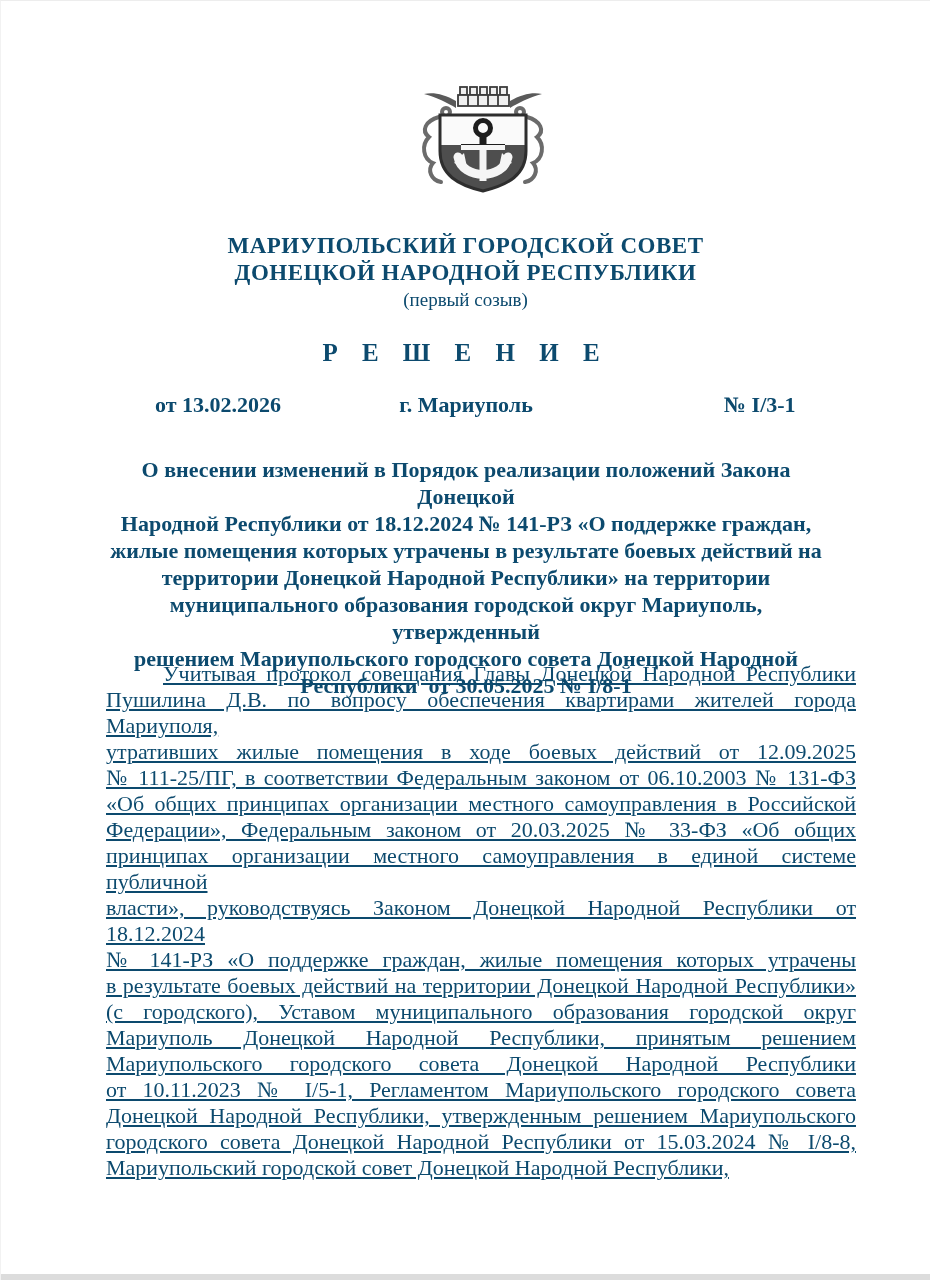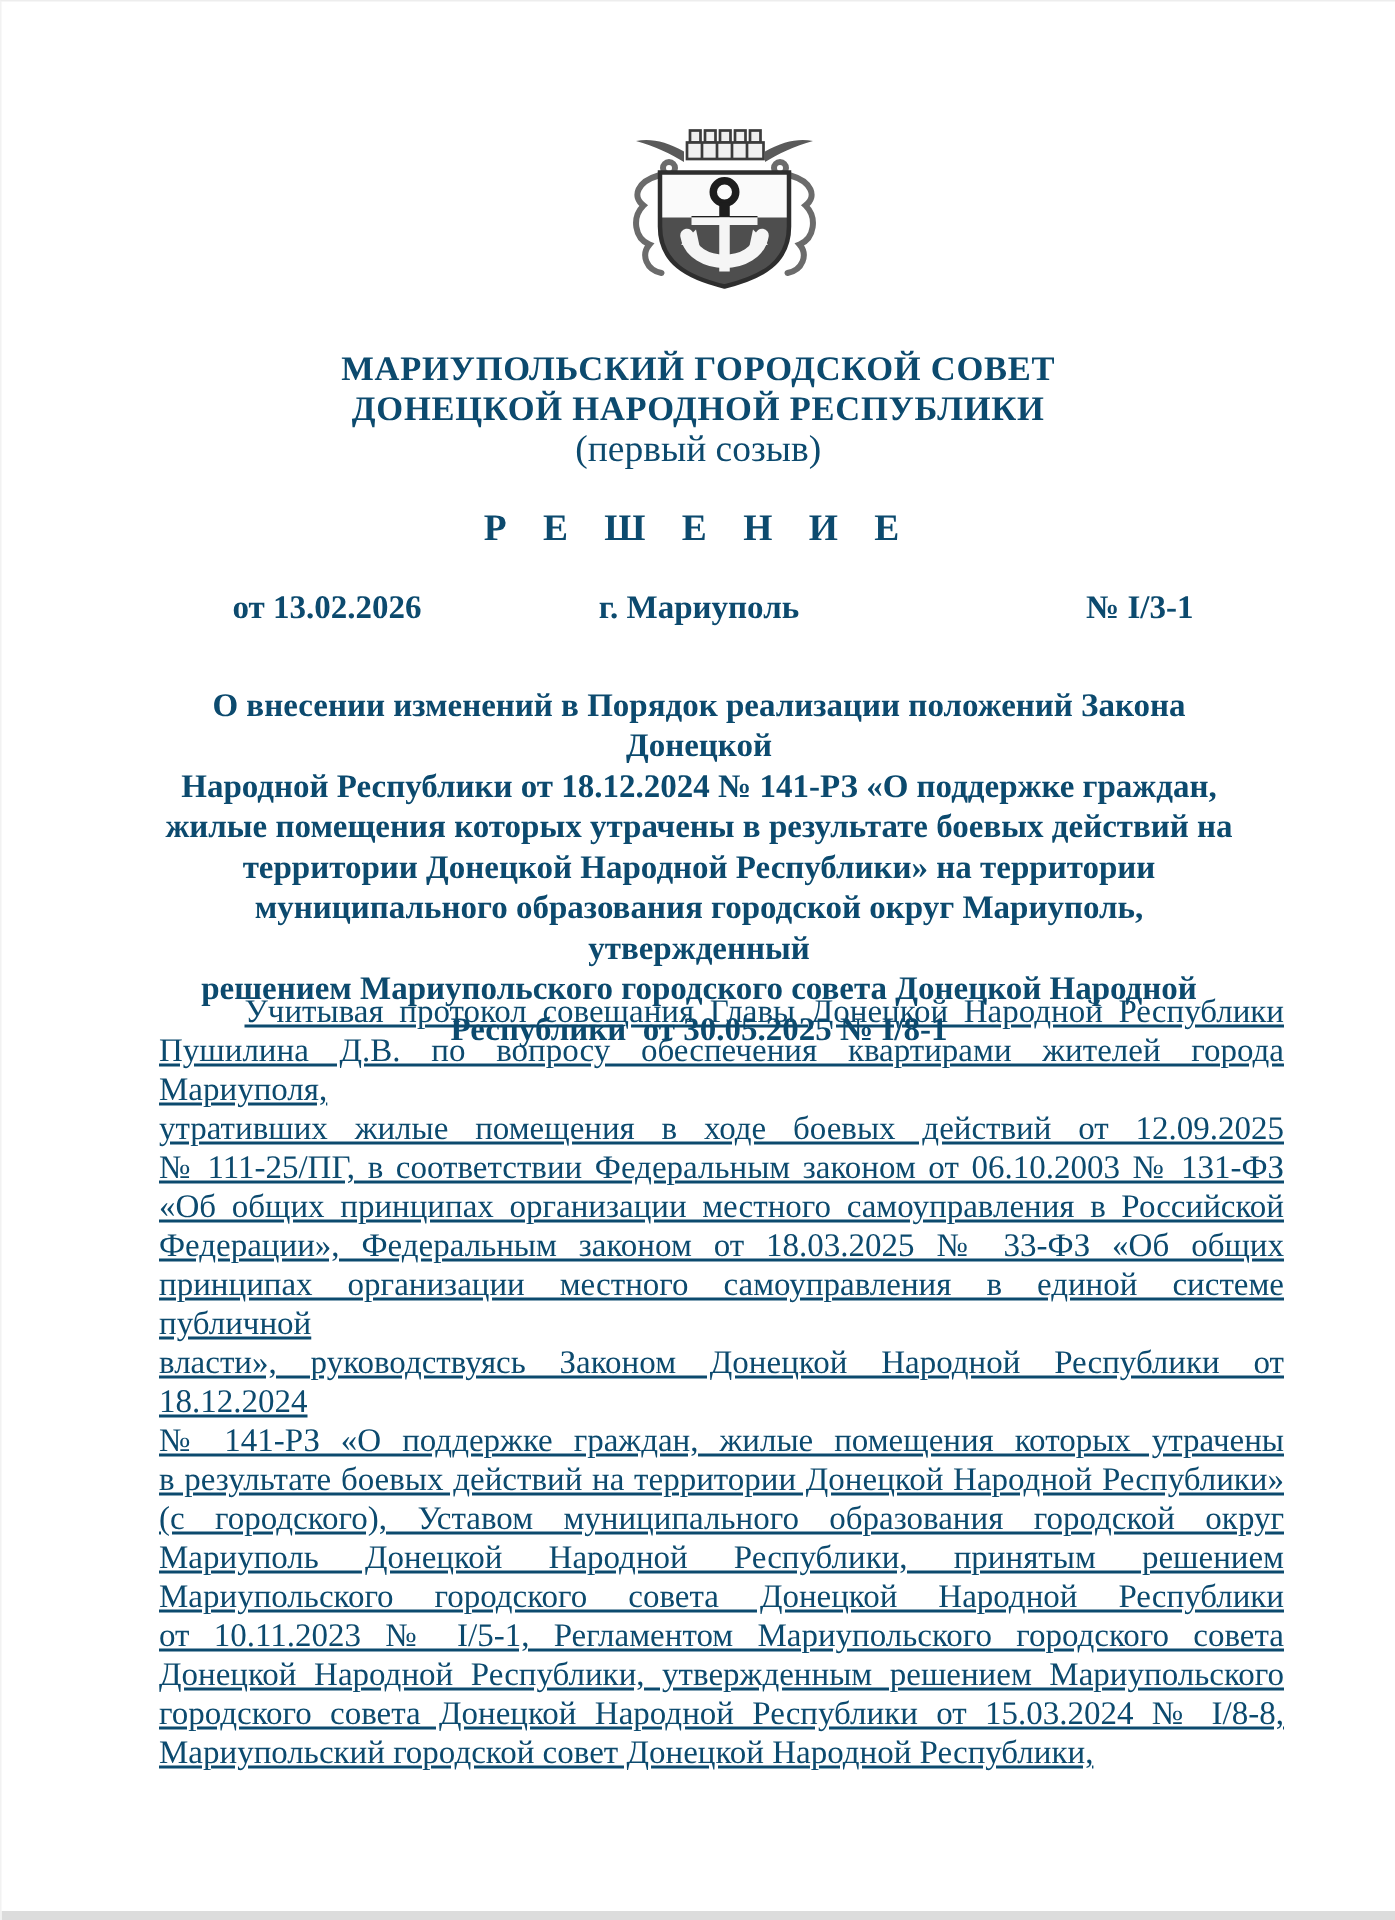--- a/index.html
+++ b/index.html
@@ -35,21 +35,21 @@
     width: 100%;
     text-align: center;
   }
   .org-line {
     font-weight: bold;
     font-size: 23px;
     line-height: 27px;
     letter-spacing: 0.5px;
   }
   .convocation {
-    font-size: 25px;
+    font-size: 19px;
     line-height: 27px;
     font-weight: normal;
   }
   .doc-type {
     position: absolute;
     top: 338px;
     left: 0;
     width: 100%;
     text-align: center;
     font-weight: bold;
@@ -186,21 +186,21 @@
     <div class="title-line">решением Мариупольского городского совета Донецкой Народной</div>
     <div class="title-line">Республики  от 30.05.2025 № I/8-1</div>
   </div>
 
   <div class="body-block">
     <div class="body-line first">Учитывая протокол совещания Главы Донецкой Народной Республики</div>
     <div class="body-line">Пушилина Д.В. по вопросу обеспечения квартирами жителей города Мариуполя,</div>
     <div class="body-line">утративших жилые помещения в ходе боевых действий от 12.09.2025</div>
     <div class="body-line">№ 111-25/ПГ, в соответствии Федеральным законом от 06.10.2003 № 131-ФЗ</div>
     <div class="body-line">«Об общих принципах организации местного самоуправления в Российской</div>
-    <div class="body-line">Федерации», Федеральным законом от 18.03.2025 № 33-ФЗ «Об общих</div>
+    <div class="body-line">Федерации», Федеральным законом от 20.03.2025 № 33-ФЗ «Об общих</div>
     <div class="body-line">принципах организации местного самоуправления в единой системе публичной</div>
     <div class="body-line">власти», руководствуясь Законом Донецкой Народной Республики от 18.12.2024</div>
     <div class="body-line">№ 141-РЗ «О поддержке граждан, жилые помещения которых утрачены</div>
     <div class="body-line">в результате боевых действий на территории Донецкой Народной Республики»</div>
     <div class="body-line">(с городского), Уставом муниципального образования городской округ</div>
     <div class="body-line">Мариуполь Донецкой Народной Республики, принятым решением</div>
     <div class="body-line">Мариупольского городского совета Донецкой Народной Республики</div>
     <div class="body-line">от 10.11.2023 № I/5-1, Регламентом Мариупольского городского совета</div>
     <div class="body-line">Донецкой Народной Республики, утвержденным решением Мариупольского</div>
     <div class="body-line">городского совета Донецкой Народной Республики от 15.03.2024 № I/8-8,</div>

